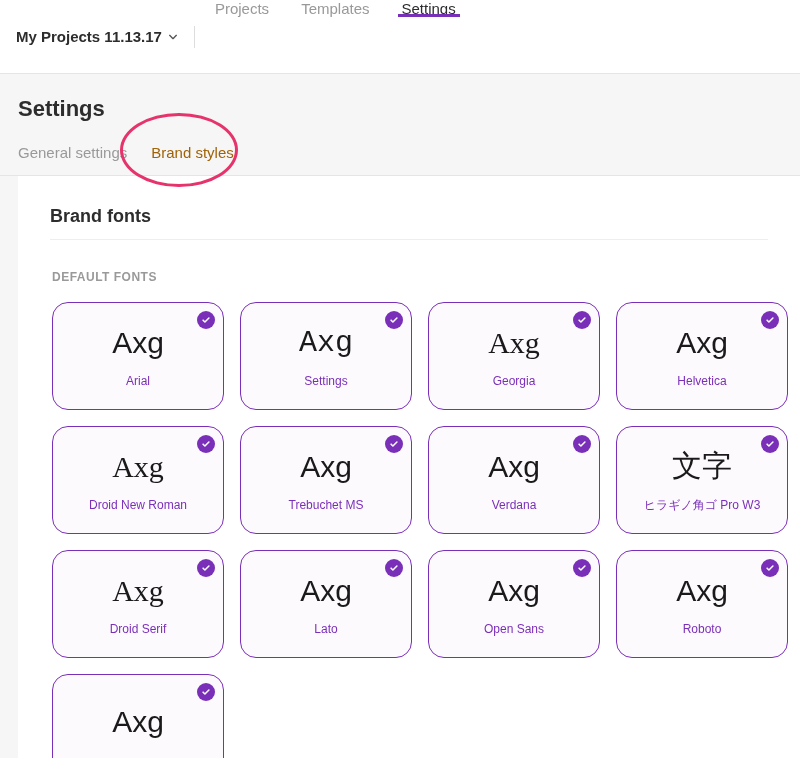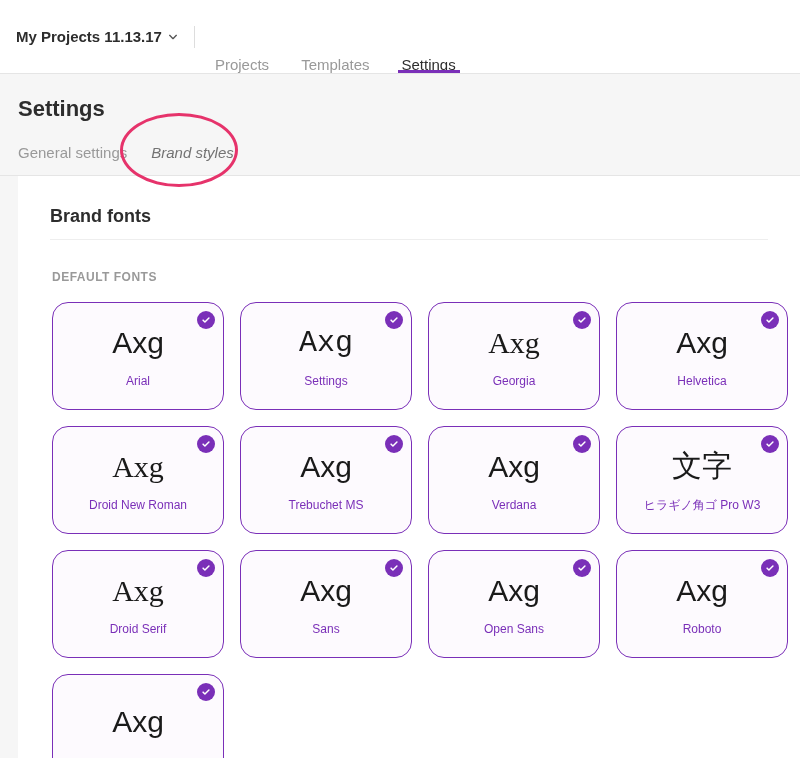--- a/index.html
+++ b/index.html
@@ -33,21 +33,21 @@
       height: 10px;
     }
     .top-divider {
       width: 1px;
       height: 22px;
       background: #ddd;
       margin: 0 4px 0 0;
     }
     .topnav {
       display: flex;
-      align-items: flex-end;
+      align-items: flex-start;
       height: 100%;
     }
     .topnav-item {
       display: flex;
       align-items: center;
       padding: 0 16px;
       font-size: 15px;
       color: #999;
       position: relative;
       cursor: pointer;
@@ -81,22 +81,21 @@
       border-bottom: 1px solid #e5e5e5;
       gap: 24px;
     }
     .subtab {
       font-size: 15px;
       color: #999;
       padding: 0 0 14px 0;
       cursor: pointer;
     }
     .subtab.active {
-      color: #737373;
-      font-style: italic;
+      color: #a16207;
     }
     .content-card {
       background: #fff;
       margin: 0 0 0 18px;
       padding: 30px 32px 0 32px;
       min-height: 600px;
     }
     .section-title {
       font-size: 18px;
       font-weight: 700;
@@ -276,21 +275,21 @@
           <div class="font-sample" style="font-family: Georgia, serif;">Axg</div>
           <div class="font-name">Droid Serif</div>
         </div>
         <div class="font-card">
           <div class="check-badge">
             <svg width="10" height="10" viewBox="0 0 12 12">
               <path d="M2.5 6.2l2.2 2.2L9.5 3.6" stroke="#fff" stroke-width="1.8" fill="none" stroke-linecap="round" stroke-linejoin="round"></path>
             </svg>
           </div>
           <div class="font-sample" style="font-family: Helvetica, Arial, sans-serif;">Axg</div>
-          <div class="font-name">Sans</div>
+          <div class="font-name">Lato</div>
         </div>
         <div class="font-card">
           <div class="check-badge">
             <svg width="10" height="10" viewBox="0 0 12 12">
               <path d="M2.5 6.2l2.2 2.2L9.5 3.6" stroke="#fff" stroke-width="1.8" fill="none" stroke-linecap="round" stroke-linejoin="round"></path>
             </svg>
           </div>
           <div class="font-sample" style="font-family: Helvetica, Arial, sans-serif;">Axg</div>
           <div class="font-name">Open Sans</div>
         </div>

